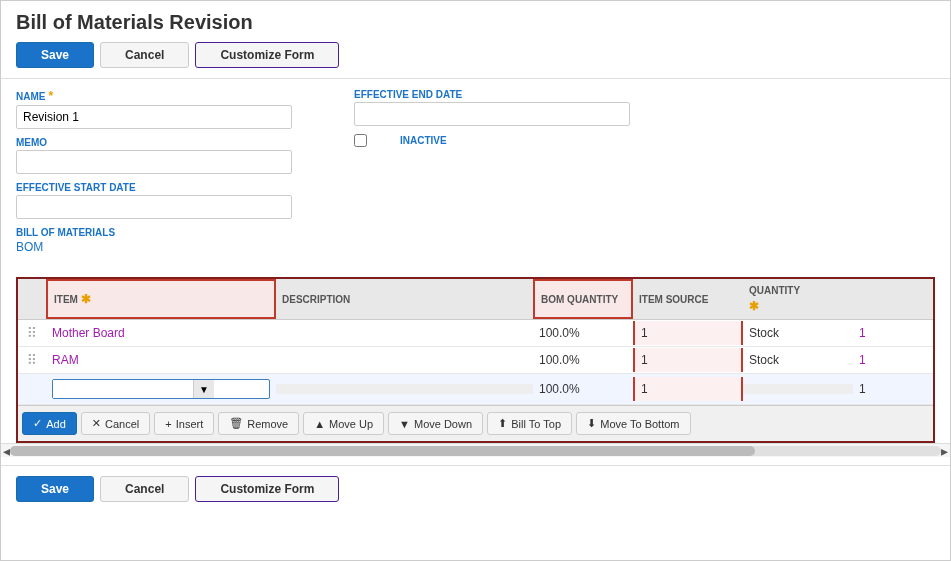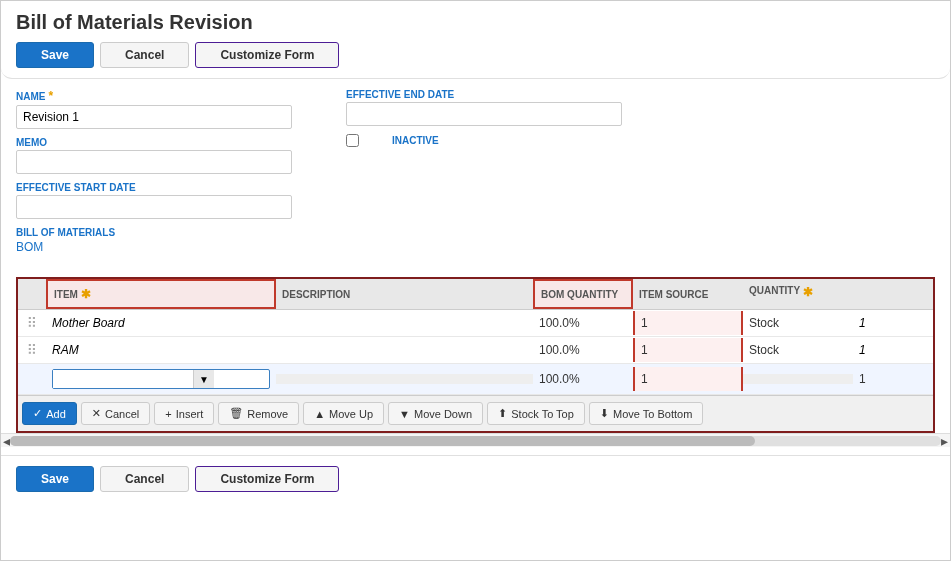--- a/index.html
+++ b/index.html
@@ -12,21 +12,20 @@
     .page-container {
       width: 951px;
       min-height: 561px;
       background: #fff;
       border: 1px solid #ccc;
       padding: 0;
     }
     .page-header {
       padding: 10px 15px 5px 15px;
       border-bottom: 1px solid #e0e0e0;
-      border-radius: 11px;
     }
     .page-title {
       font-size: 20px;
       font-weight: bold;
       color: #333;
       margin-bottom: 8px;
     }
     .toolbar {
       display: flex;
       gap: 6px;
@@ -50,21 +49,21 @@
       border: 1px solid #ccc;
     }
     .btn-customize {
       background: #f5f5f5;
       color: #333;
       border: 1px solid #4c1d95;
     }
     .form-area {
       padding: 10px 15px;
       display: flex;
-      gap: 30px;
+      gap: 38px;
     }
     .form-left {
       flex: 0 0 300px;
     }
     .form-right {
       flex: 1;
       padding-top: 0;
     }
     .field-group {
       margin-bottom: 8px;
@@ -155,23 +154,22 @@
     .td {
       padding: 5px 6px;
       font-size: 12px;
     }
     .td.highlight {
       background: #fdf0f0;
       border-left: 2px solid #c0392b;
       border-right: 2px solid #c0392b;
     }
     .td a {
-      color: #000000;
+      color: #a21caf;
       text-decoration: none;
-      font-style: italic;
     }
     .drag-handle {
       color: #aaa;
       font-size: 14px;
       padding: 5px 6px;
       cursor: grab;
       text-align: center;
     }
     .action-bar {
       display: flex;
@@ -319,21 +317,21 @@
 
     <div class="table-header-row">
       <div class="th"></div>
       <div class="th highlight">
         <span>ITEM</span>
         <span class="required">✱</span>
       </div>
       <div class="th">DESCRIPTION</div>
       <div class="th highlight">BOM QUANTITY</div>
       <div class="th">ITEM SOURCE</div>
-      <div class="th" style="display:flex;flex-direction:row;align-items:flex-start;">
+      <div class="th" style="display:flex;flex-direction:column;align-items:flex-start;">
         <span>QUANTITY</span>
         <span class="required" style="color:#e8a000;">✱</span>
       </div>
     </div>
 
     <div class="table-body">
 
       <div class="table-row">
         <div class="drag-handle">⠿</div>
         <div class="td">
@@ -398,21 +396,21 @@
       <button class="action-btn">
         <span>▲</span>
         <span>Move Up</span>
       </button>
       <button class="action-btn">
         <span>▼</span>
         <span>Move Down</span>
       </button>
       <button class="action-btn">
         <span>⬆</span>
-        <span>Stock To Top</span>
+        <span>Bill To Top</span>
       </button>
       <button class="action-btn">
         <span>⬇</span>
         <span>Move To Bottom</span>
       </button>
     </div>
   </div>
 
   <div class="scrollbar-area">
     <span class="arrow-left">◂</span>

